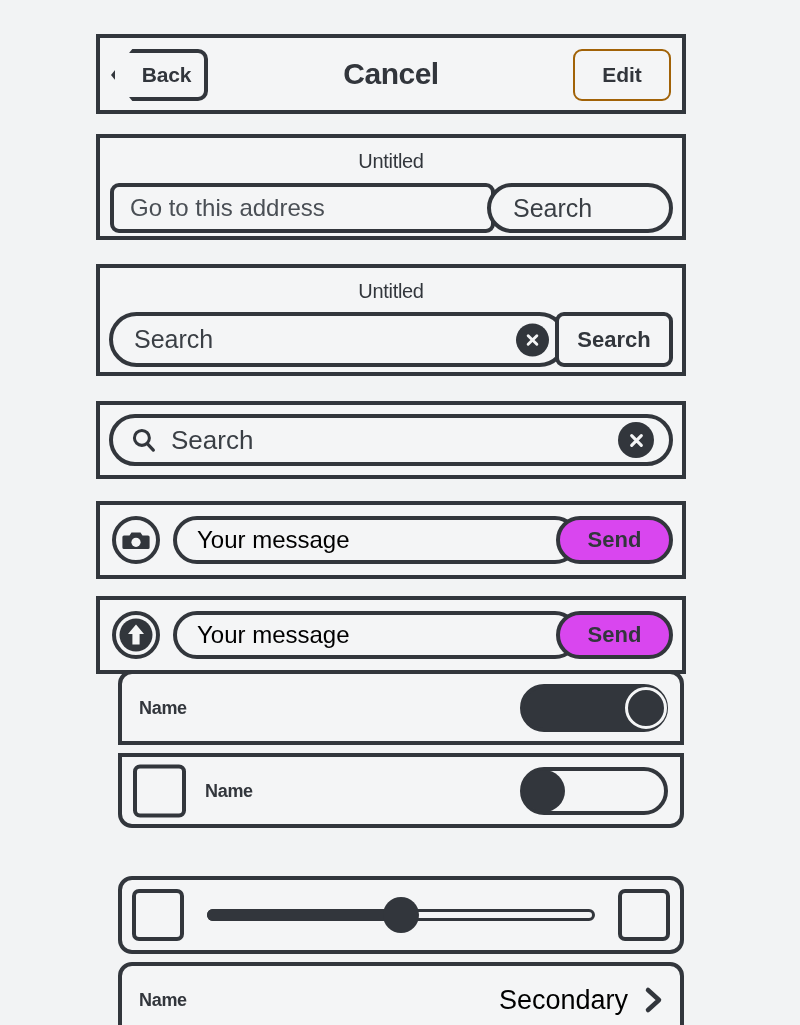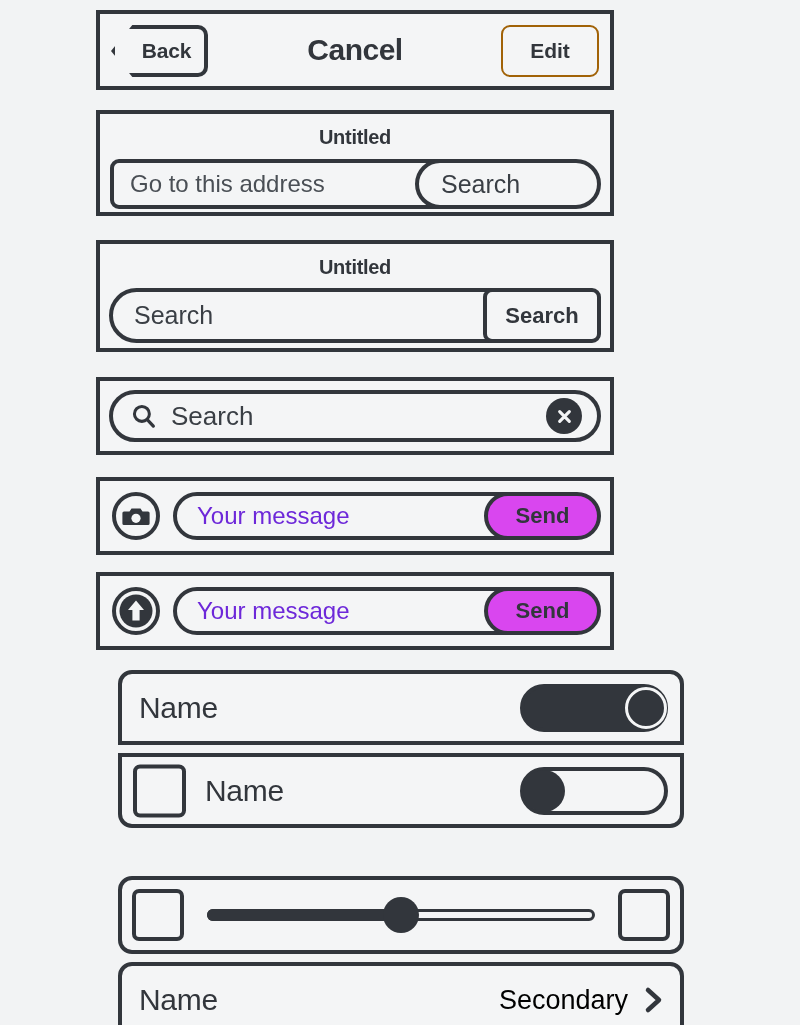--- a/index.html
+++ b/index.html
@@ -13,24 +13,25 @@
     position: relative;
     font-family: "Liberation Sans", sans-serif;
     overflow: hidden;
     color: #32363c;
   }
 
   
   .panel {
     position: absolute;
     left: 96px;
-    width: 518px;
-    box-sizing: border-box;
-    border: 4px solid #32363c;
-    background: #f4f5f6;
+    width: 590px;
+    box-sizing: border-box;
+    border: 4px solid #32363c;
+    background: #f4f5f6;
+    margin-top: 24px;
   }
 
   
   #panel-nav { top: 10px; height: 80px; }
   .nav-inner {
     position: relative;
     width: 100%;
     height: 100%;
   }
   .back-btn {
@@ -83,21 +84,21 @@
   }
 
   
   .sec-title {
     position: absolute;
     left: 0;
     right: 0;
     top: 12px;
     text-align: center;
     font-size: 20px;
-    font-weight: bold;
+    font-weight: normal;
     letter-spacing: -0.3px;
   }
 
   
   #panel-address { top: 110px; height: 106px; }
   .addr-field {
     position: absolute;
     left: 10px;
     top: 45px;
     width: 385px;
@@ -222,21 +223,21 @@
     width: 406px;
     height: 48px;
     box-sizing: border-box;
     border: 4px solid #32363c;
     border-radius: 26px;
     background: #f4f5f6;
     display: flex;
     align-items: center;
     padding-left: 20px;
     font-size: 24px;
-    color: #6d28d9;
+    color: #000000;
   }
   .send-btn {
     position: absolute;
     right: 9px;
     top: 50%;
     transform: translateY(-50%);
     width: 117px;
     height: 48px;
     box-sizing: border-box;
     border: 4px solid #32363c;
@@ -258,22 +259,22 @@
     border: 4px solid #32363c;
     background: #f4f5f6;
     height: 75px;
   }
   #panel-toggle1 { top: 670px; border-radius: 14px 14px 0 0; }
   #panel-toggle2 { top: 753px; border-radius: 0 0 14px 14px; }
   .row-label {
     position: absolute;
     top: 50%;
     transform: translateY(-50%);
-    font-size: 30px;
-    font-weight: normal;
+    font-size: 18px;
+    font-weight: bold;
     letter-spacing: -0.3px;
   }
   .checkbox-sq {
     position: absolute;
     left: 11px;
     top: 50%;
     transform: translateY(-50%);
     width: 53px;
     height: 53px;
     box-sizing: border-box;

